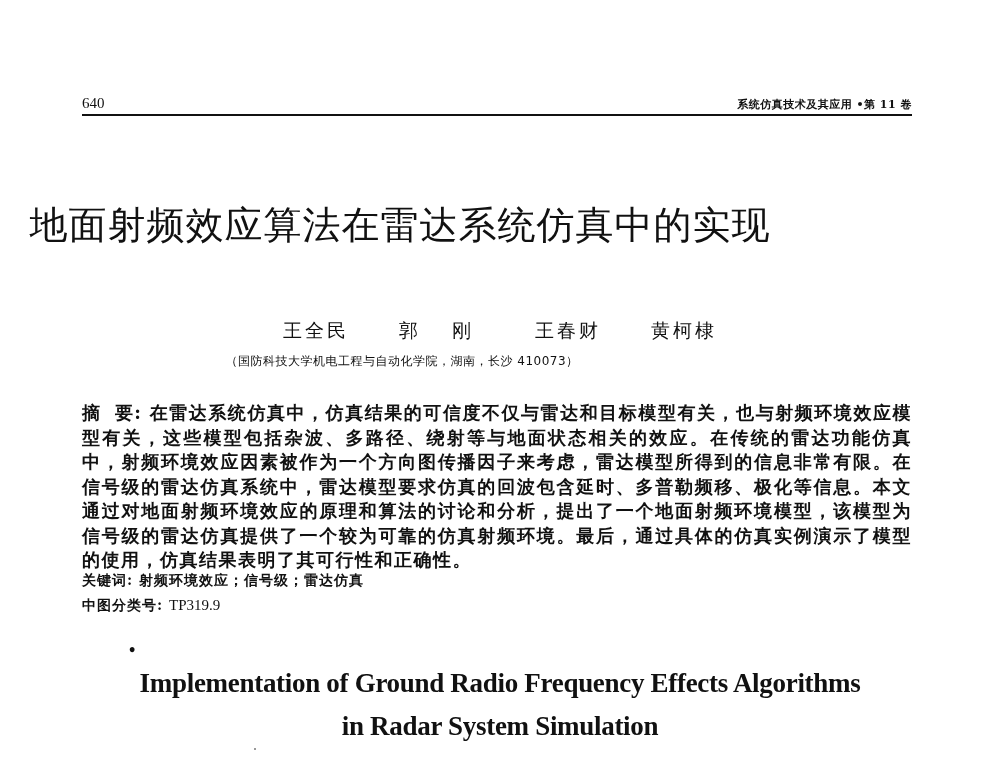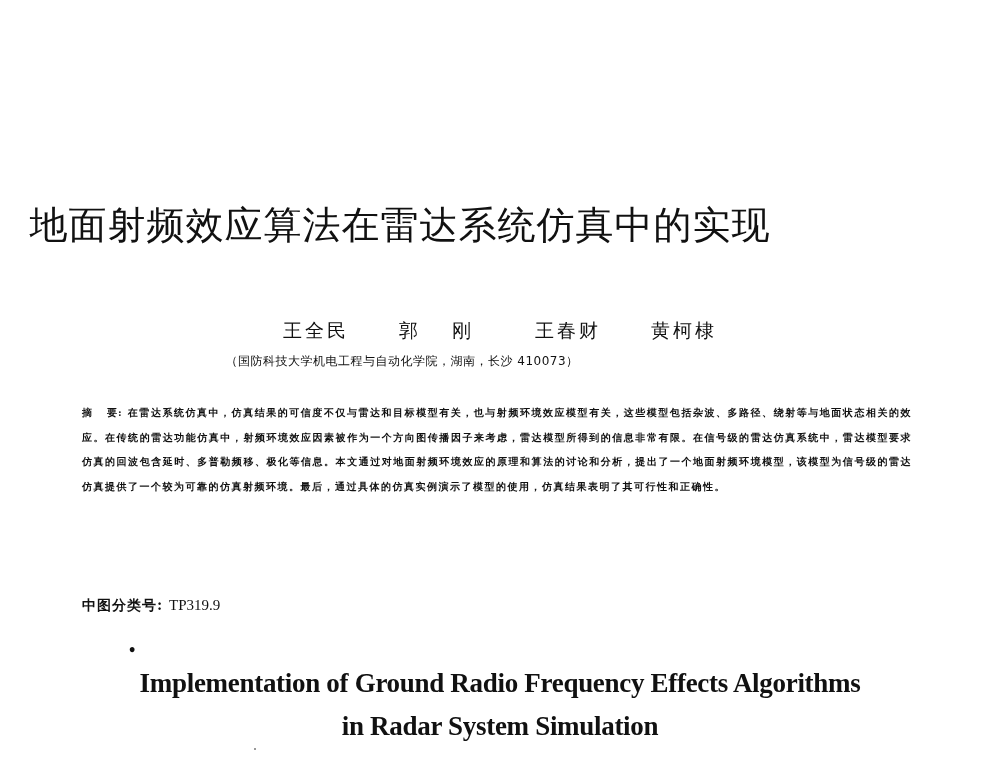--- a/index.html
+++ b/index.html
@@ -83,21 +83,21 @@
       font-family: "DejaVu Sans", sans-serif;
       font-size: 12px;
       letter-spacing: 0.5px;
     }
     .abstract {
       position: absolute;
       left: 82px;
       top: 401px;
       width: 830px;
       font-family: "DejaVu Serif", serif;
-      font-size: 10px;
+      font-size: 18px;
       line-height: 24.5px;
       text-align: justify;
       text-align-last: left;
       letter-spacing: 1.5px;
       font-weight: bold;
     }
     .abstract .label {
       font-weight: bold;
       letter-spacing: 1px;
     }
@@ -149,37 +149,45 @@
       height: 2px;
       background: #777;
       border-radius: 1px;
     }
   </style>
 </head>
 <body>
 
 <div class="page">
 
+  <div class="running-header">
+    <span class="page-number">640</span>
+    <span class="journal-info">系统仿真技术及其应用 •第 11 卷</span>
+  </div>
 
   <div class="cn-title">地面射频效应算法在雷达系统仿真中的实现</div>
 
   <div class="authors">
     <span>王全民</span>
     <span class="sp">郭 刚</span>
     <span>王春财</span>
     <span>黄柯棣</span>
   </div>
 
   <div class="affiliation">（国防科技大学机电工程与自动化学院，湖南，长沙 410073）</div>
 
   <div class="abstract">
     <span class="label"><span>摘</span><span class="gap"></span><span>要:</span></span>
     <span>在雷达系统仿真中，仿真结果的可信度不仅与雷达和目标模型有关，也与射频环境效应模型有关，这些模型包括杂波、多路径、绕射等与地面状态相关的效应。在传统的雷达功能仿真中，射频环境效应因素被作为一个方向图传播因子来考虑，雷达模型所得到的信息非常有限。在信号级的雷达仿真系统中，雷达模型要求仿真的回波包含延时、多普勒频移、极化等信息。本文通过对地面射频环境效应的原理和算法的讨论和分析，提出了一个地面射频环境模型，该模型为信号级的雷达仿真提供了一个较为可靠的仿真射频环境。最后，通过具体的仿真实例演示了模型的使用，仿真结果表明了其可行性和正确性。</span>
   </div>
 
+  <div class="meta-line keywords">
+    <span>关键词:</span>
+    <span>射频环境效应；信号级；雷达仿真</span>
+  </div>
 
   <div class="meta-line clc">
     <span>中图分类号:</span>
     <span class="val-latin">TP319.9</span>
   </div>
 
   <div class="bullet-mark">•</div>
 
   <div class="en-title line1">Implementation of Ground Radio Frequency Effects Algorithms</div>
   <div class="en-title line2">in Radar System Simulation</div>

